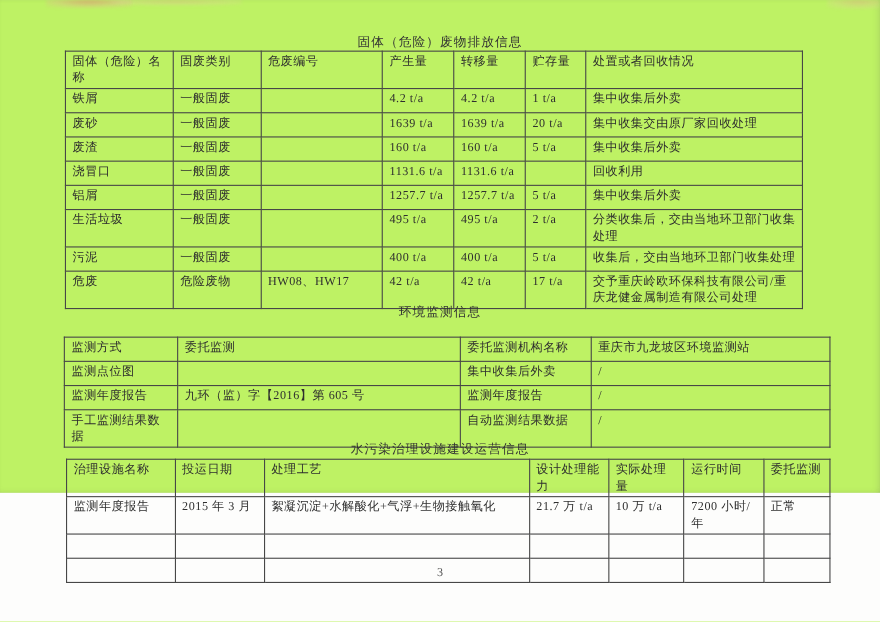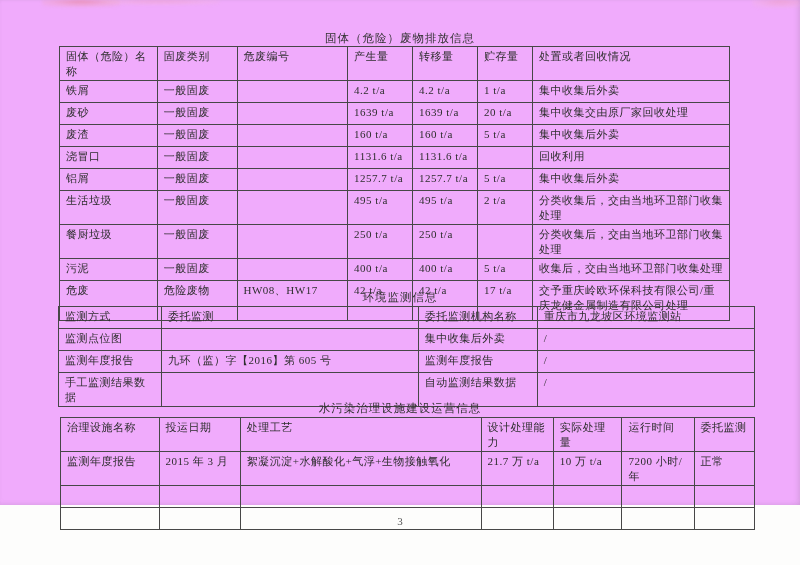--- a/index.html
+++ b/index.html
@@ -3,41 +3,41 @@
 <meta charset="utf-8">
 <style>
   * { margin:0; padding:0; box-sizing:border-box; }
   html,body { width:800px; height:565px; overflow:hidden; }
   body {
     background:#fdfdfc;
     font-family:"Liberation Serif","DejaVu Serif",serif;
     color:#2e2e2e;
   }
   .page {
-    position:relative; width:800px; height:505px;
-    background:#f0abfc;
+    position:relative; width:800px; height:448px;
+    background:#bef264;
     box-shadow: inset -4px 0 6px -3px rgba(90,90,90,0.18),
                 inset 0 -3px 5px -2px rgba(90,90,90,0.10),
                 inset 0 2px 3px -2px rgba(120,120,120,0.08);
   }
   .smudge { position:absolute; pointer-events:none; filter:blur(1.5px); }
   .smudge.s1 { left:42px;  top:0; width:78px;  height:7px;
     background:radial-gradient(ellipse at 50% 0%, rgba(228,120,120,0.55), rgba(240,160,160,0.25) 60%, rgba(255,255,255,0) 100%); }
   .smudge.s2 { left:100px; top:0; width:120px; height:5px;
     background:radial-gradient(ellipse at 50% 0%, rgba(235,150,150,0.35), rgba(245,190,190,0.18) 60%, rgba(255,255,255,0) 100%); }
   .smudge.s3 { left:752px; top:0; width:48px;  height:8px;
     background:radial-gradient(ellipse at 60% 0%, rgba(235,150,150,0.40), rgba(245,190,190,0.15) 65%, rgba(255,255,255,0) 100%); }
 
   .tbl-title {
     position:absolute; left:0; width:800px;
     text-align:center; font-size:11.5px; letter-spacing:1px;
     color:#333; font-weight:normal;
   }
   #title1 { top:31px; }
-  #title2 { top:290px; }
+  #title2 { top:276px; }
   #title3 { top:401px; }
 
   table.tbl {
     position:absolute;
     border-collapse:collapse; table-layout:fixed;
     font-size:11px; color:#2e2e2e;
     background:transparent;
   }
   table.tbl th, table.tbl td {
     border:1px solid #474747;
@@ -145,29 +145,20 @@
         <tr>
           <td>生活垃圾</td>
           <td>一般固废</td>
           <td></td>
           <td>495 t/a</td>
           <td>495 t/a</td>
           <td>2 t/a</td>
           <td>分类收集后，交由当地环卫部门收集处理</td>
         </tr>
         <tr>
-          <td>餐厨垃圾</td>
-          <td>一般固废</td>
-          <td></td>
-          <td>250 t/a</td>
-          <td>250 t/a</td>
-          <td></td>
-          <td>分类收集后，交由当地环卫部门收集处理</td>
-        </tr>
-        <tr>
           <td>污泥</td>
           <td>一般固废</td>
           <td></td>
           <td>400 t/a</td>
           <td>400 t/a</td>
           <td>5 t/a</td>
           <td>收集后，交由当地环卫部门收集处理</td>
         </tr>
         <tr>
           <td>危废</td>

